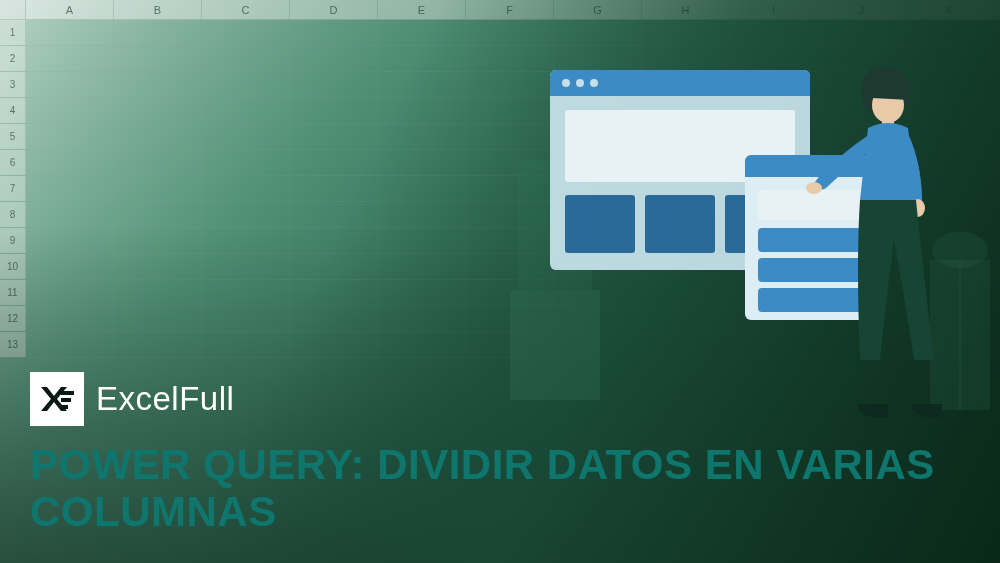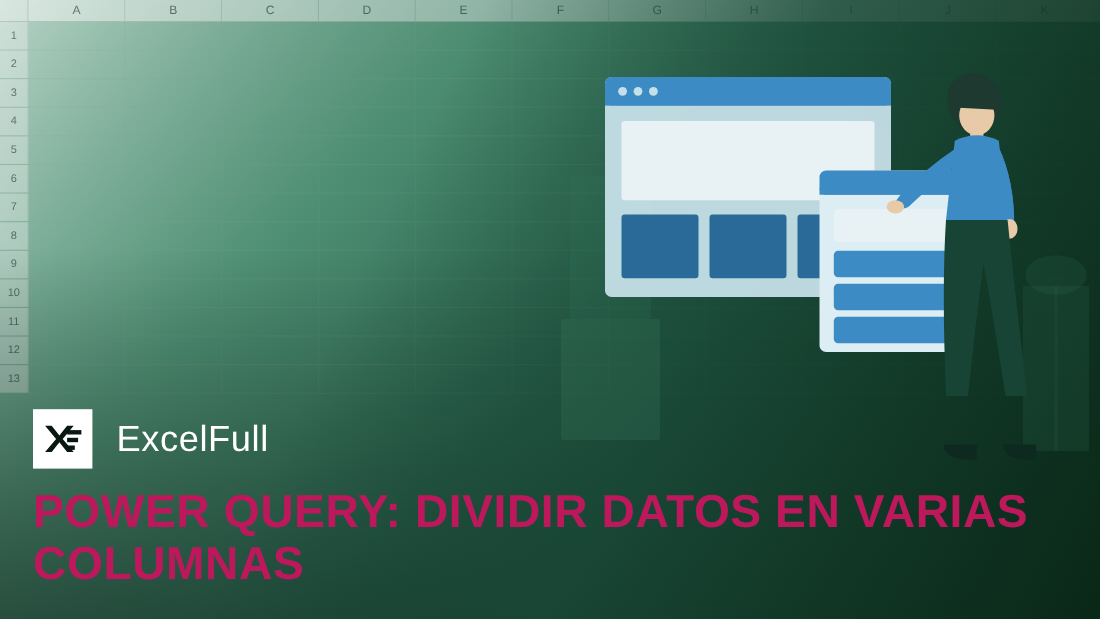--- a/index.html
+++ b/index.html
@@ -80,21 +80,21 @@
   height: 380px;
 }
 
 
 .logo-block {
   position: absolute;
   left: 30px;
   top: 372px;
   display: flex;
   align-items: center;
-  gap: 22px;
+  gap: 12px;
 }
 .logo-badge {
   width: 54px;
   height: 54px;
   background: #fff;
   display: flex;
   align-items: center;
   justify-content: center;
 }
 .logo-badge svg { width: 40px; height: 40px; }
@@ -106,21 +106,21 @@
 }
 .brand .bold { font-weight: 400; }
 .brand .light { font-weight: 300; }
 
 
 .title {
   position: absolute;
   left: 30px;
   bottom: 28px;
   right: 30px;
-  color: #be185d;
+  color: #0f766e;
   font-size: 42px;
   font-weight: 800;
   line-height: 1.12;
   letter-spacing: 0.5px;
   text-transform: uppercase;
 }
 </style>
 </head>
 <body>
 

